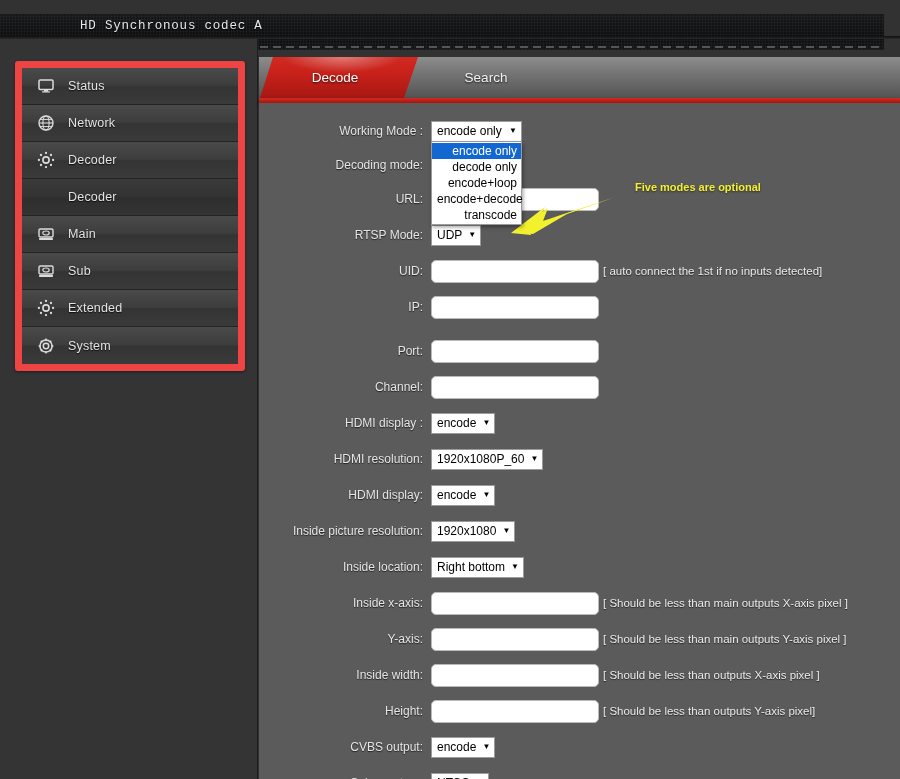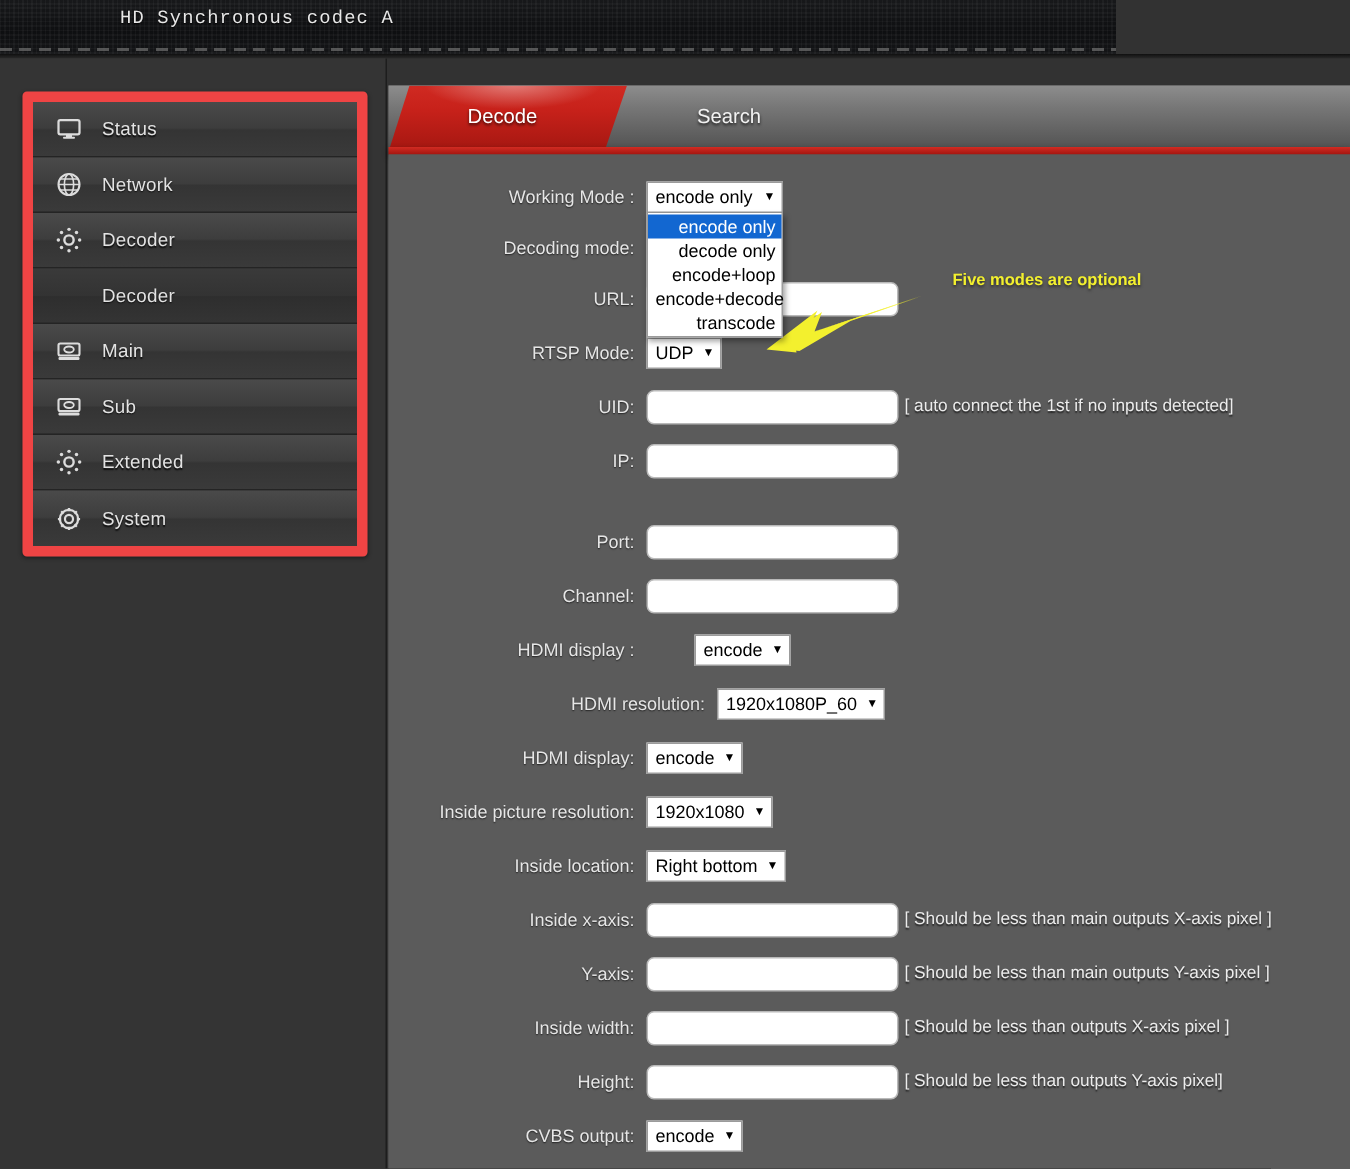--- a/index.html
+++ b/index.html
@@ -6,21 +6,21 @@
   html, body {
     width: 900px; height: 779px;
     background: #2e2e2e;
     font-family: "Liberation Sans", sans-serif;
     overflow: hidden;
   }
   #app { position: relative; width: 900px; height: 779px; background: #323232; }
 
   
   #topbar {
-    position: absolute; left: 0; top: 0; width: 744px; height: 36px;
+    position: absolute; left: 0; top: 14px; width: 884px; height: 36px;
     background:
       repeating-linear-gradient(90deg, rgba(255,255,255,.035) 0 1px, rgba(0,0,0,0) 1px 3px),
       repeating-linear-gradient(0deg, rgba(255,255,255,.03) 0 1px, rgba(0,0,0,0) 1px 3px),
       linear-gradient(180deg, #17181a 0%, #0e0f11 60%, #141517 100%);
     overflow: hidden;
   }
   #topbar-title {
     position: absolute; left: 80px; top: 5px;
     font-family: "Liberation Mono", "DejaVu Sans Mono", monospace;
     font-size: 12.5px; letter-spacing: .8px;
@@ -361,45 +361,45 @@
           </div>
         </div>
 
         <div class="row" style="margin-top:8px;">
           <div class="lbl">IP:</div>
           <div class="fieldwrap">
             <input class="txt" type="text" value="" style="">
           </div>
         </div>
 
-        <div class="row" style="margin-top:26px;">
+        <div class="row" style="margin-top:16px;">
           <div class="lbl">Port:</div>
           <div class="fieldwrap">
             <input class="txt" type="text" value="" style="">
           </div>
         </div>
 
         <div class="row" style="margin-top:8px;align-items:center;">
           <div class="lbl">Channel:</div>
           <div class="fieldwrap">
             <input class="txt" type="text" value="" style="">
           </div>
         </div>
 
-        <div class="row" style="margin-top:8px;gap:32px;">
+        <div class="row" style="margin-top:8px;">
           <div class="lbl">HDMI display :</div>
           <div class="fieldwrap">
             <div class="sel">
               <span>encode</span>
               <span class="caret">▼</span>
             </div>
           </div>
         </div>
 
-        <div class="row" style="margin-top:8px;padding-left:47px;">
+        <div class="row" style="margin-top:8px;">
           <div class="lbl">HDMI resolution:</div>
           <div class="fieldwrap">
             <div class="sel">
               <span>1920x1080P_60</span>
               <span class="caret">▼</span>
             </div>
           </div>
         </div>
 
         <div class="row" style="margin-top:8px;">

